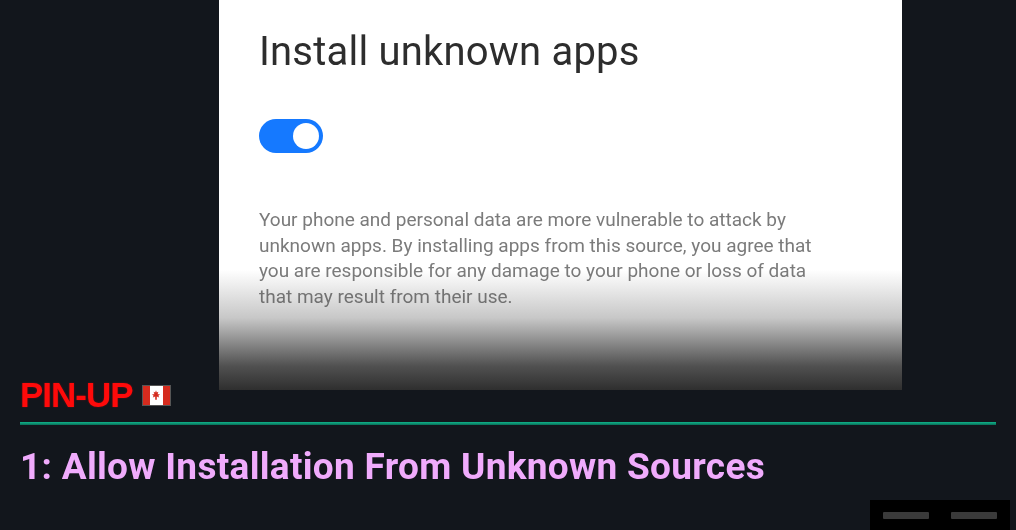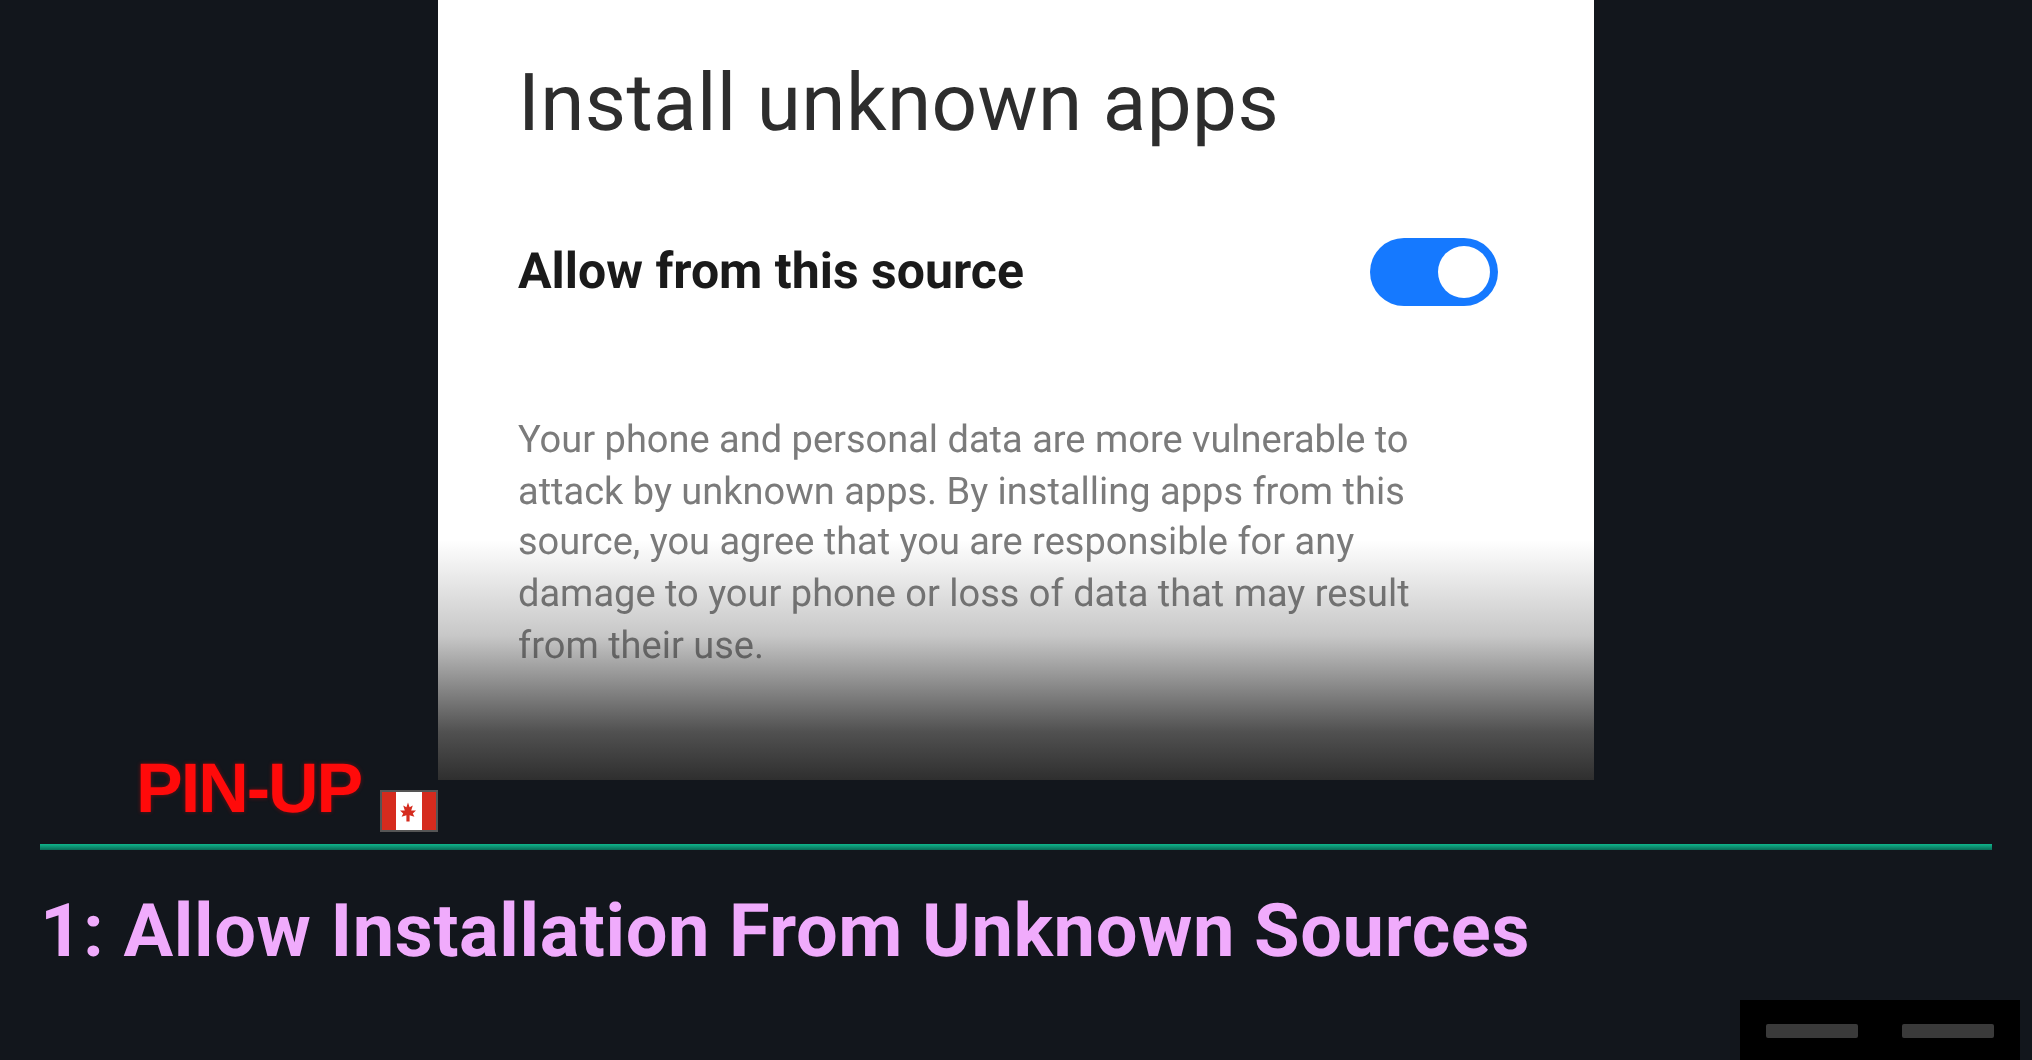--- a/index.html
+++ b/index.html
@@ -7,21 +7,21 @@
     .outer {
       position: relative;
       width: 1016px;
       height: 530px;
       background: #12161c;
     }
     .screenshot-panel {
       position: absolute;
       left: 219px;
       top: 0;
-      width: 578px;
+      width: 683px;
       height: 390px;
       background: #ffffff;
       padding: 28px 40px 0 40px;
       overflow: hidden;
     }
     .screenshot-panel::after {
       content: "";
       position: absolute;
       left: 0; right: 0; bottom: 0;
       height: 120px;
@@ -68,23 +68,22 @@
       font-size: 19px;
       color: #7b7b7b;
       line-height: 1.35;
       padding-right: 40px;
     }
     .brand-row {
       position: absolute;
       left: 20px;
       top: 375px;
       display: flex;
-      align-items: flex-end;
+      align-items: center;
       gap: 10px;
-      margin-left: 48px;
     }
     .brand-logo {
       font-family: Impact, "Arial Black", sans-serif;
       font-size: 35px;
       font-weight: 900;
       color: #ff0a0a;
       letter-spacing: -1px;
       text-shadow: 0 0 2px rgba(255,0,0,0.4);
     }
     .flag {
@@ -129,21 +128,20 @@
     .tab-seg { width: 46px; height: 7px; background: #3a3a3a; border-radius: 1px; }
   </style>
 </head>
 <body>
 
 <div class="outer">
 
   <div class="screenshot-panel">
     <div class="screenshot-title">Install unknown apps</div>
     <div class="allow-row">
-      <div class="allow-label">Allow from this source</div>
       <div class="toggle">
         <div class="toggle-knob"></div>
       </div>
     </div>
     <div class="warning">Your phone and personal data are more vulnerable to attack by unknown apps. By installing apps from this source, you agree that you are responsible for any damage to your phone or loss of data that may result from their use.</div>
   </div>
 
   <div class="brand-row">
     <span class="brand-logo">PIN-UP</span>
     <span class="flag">

